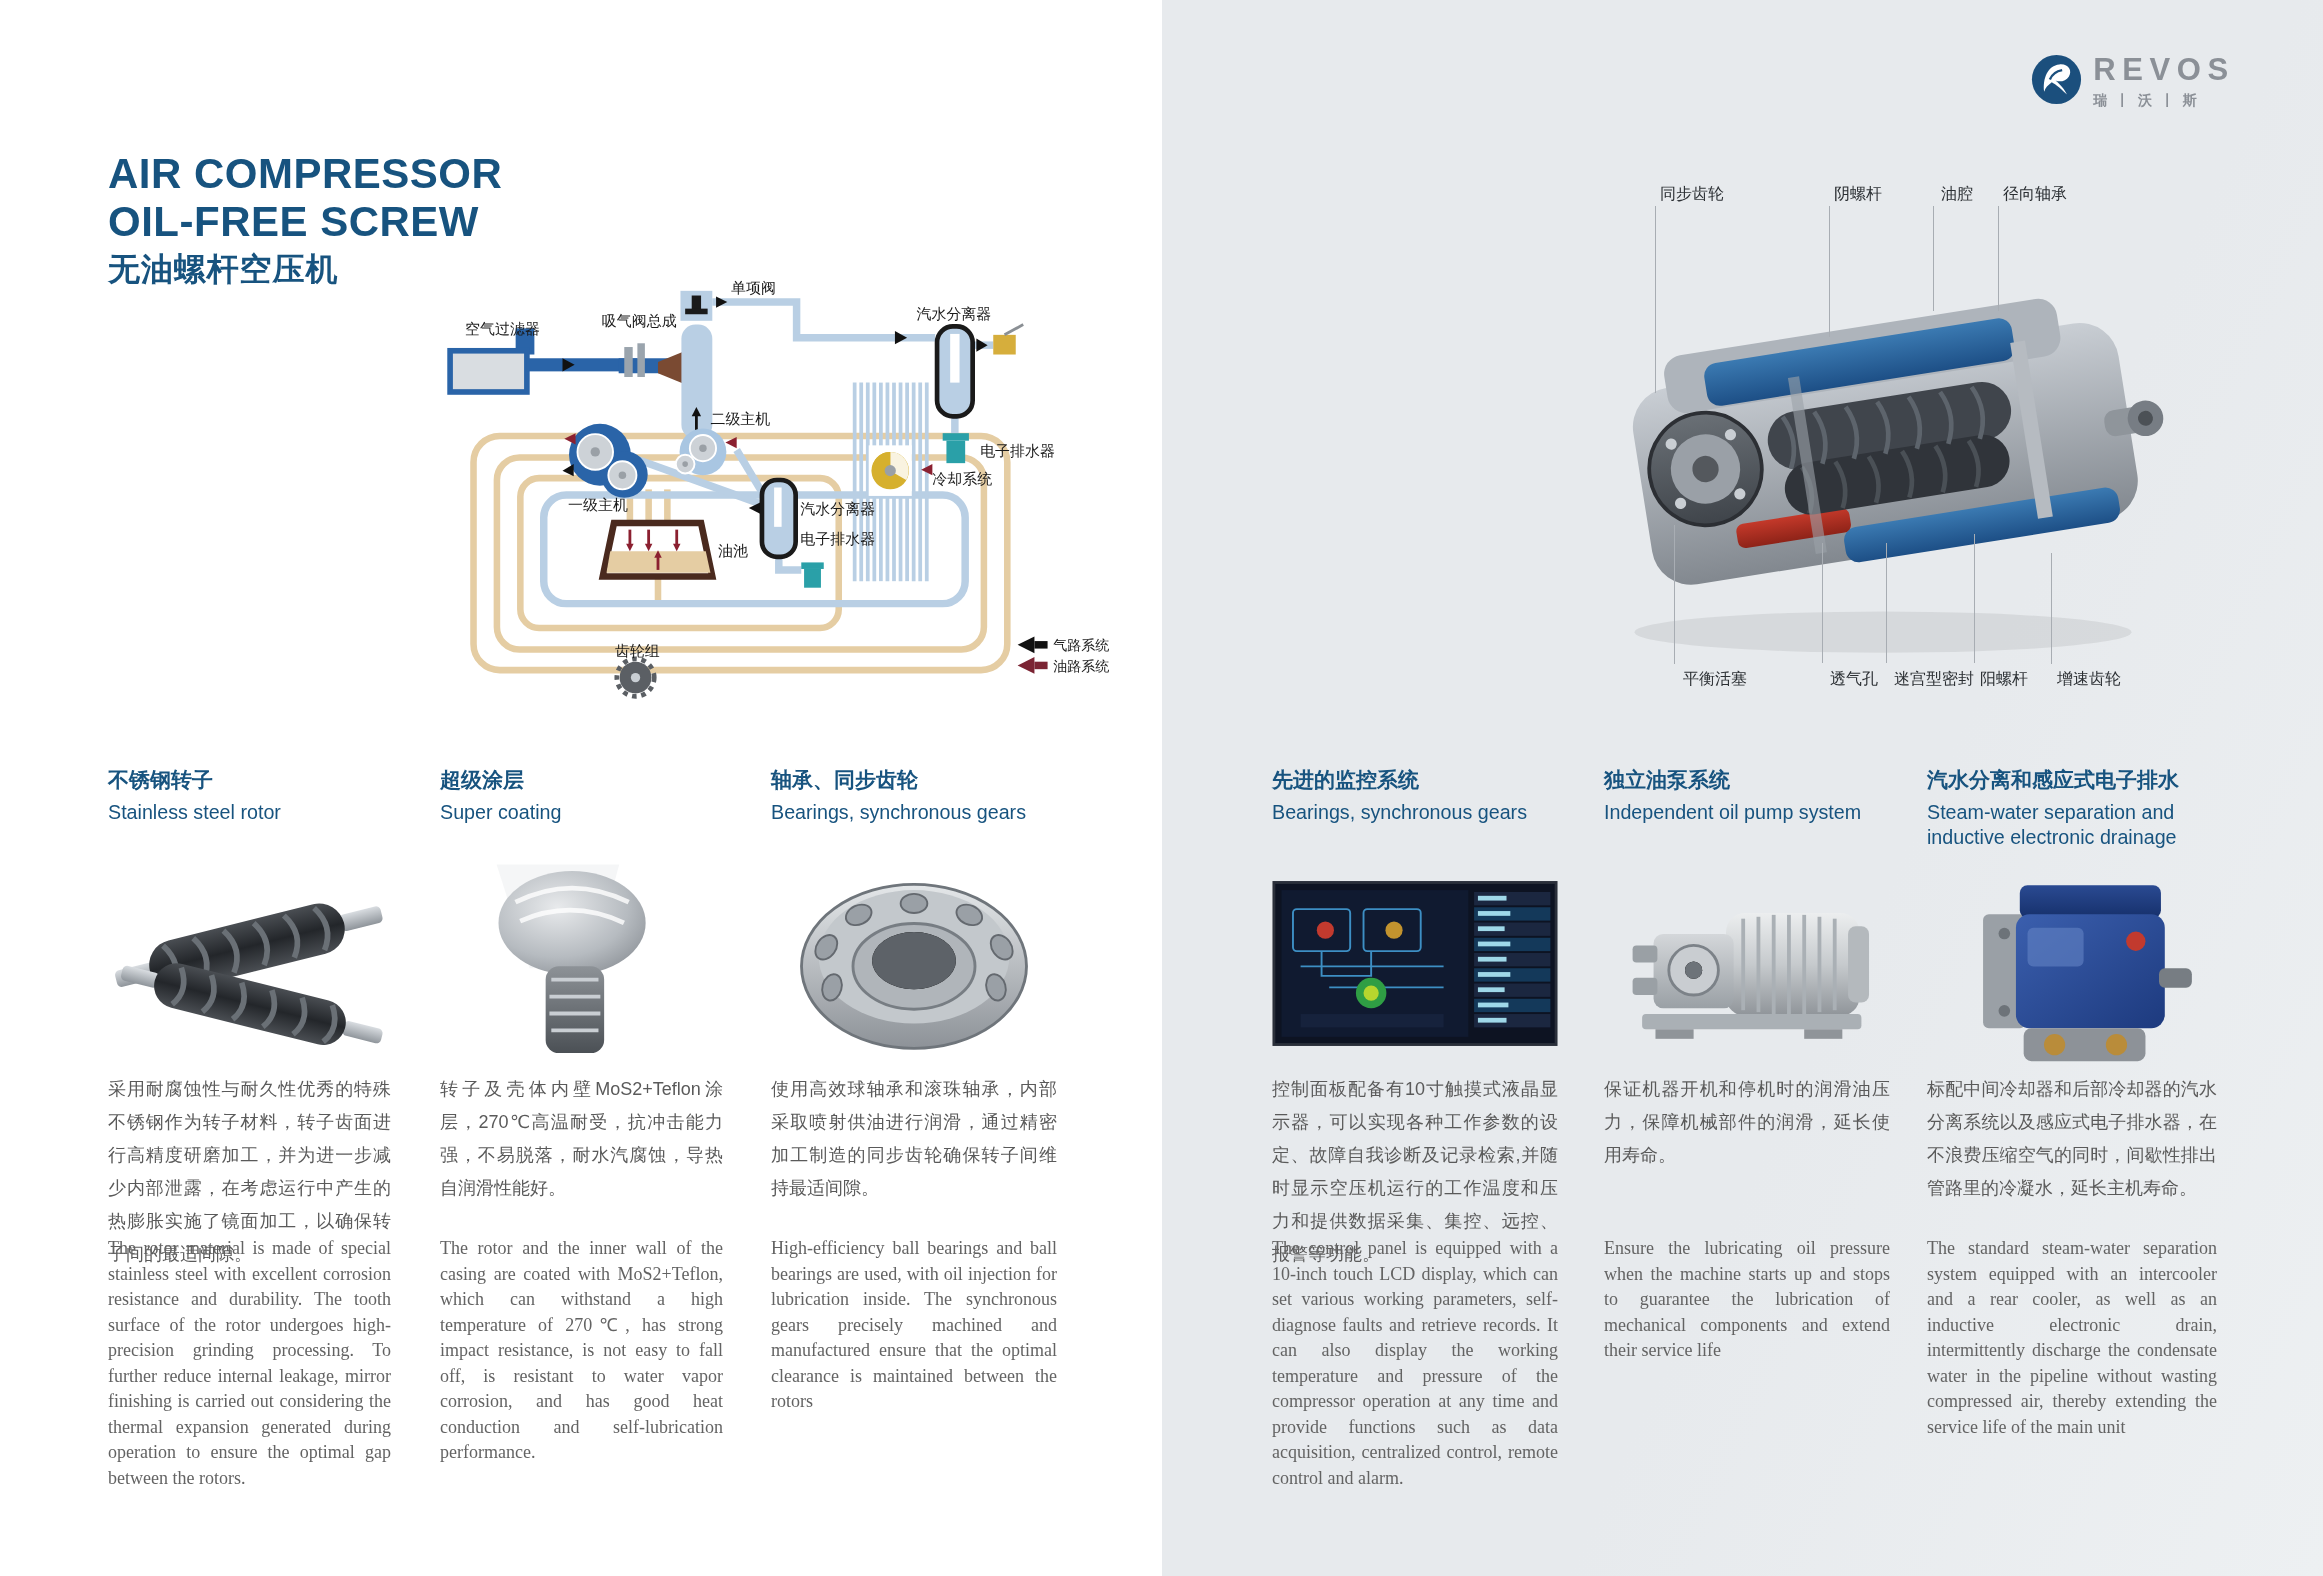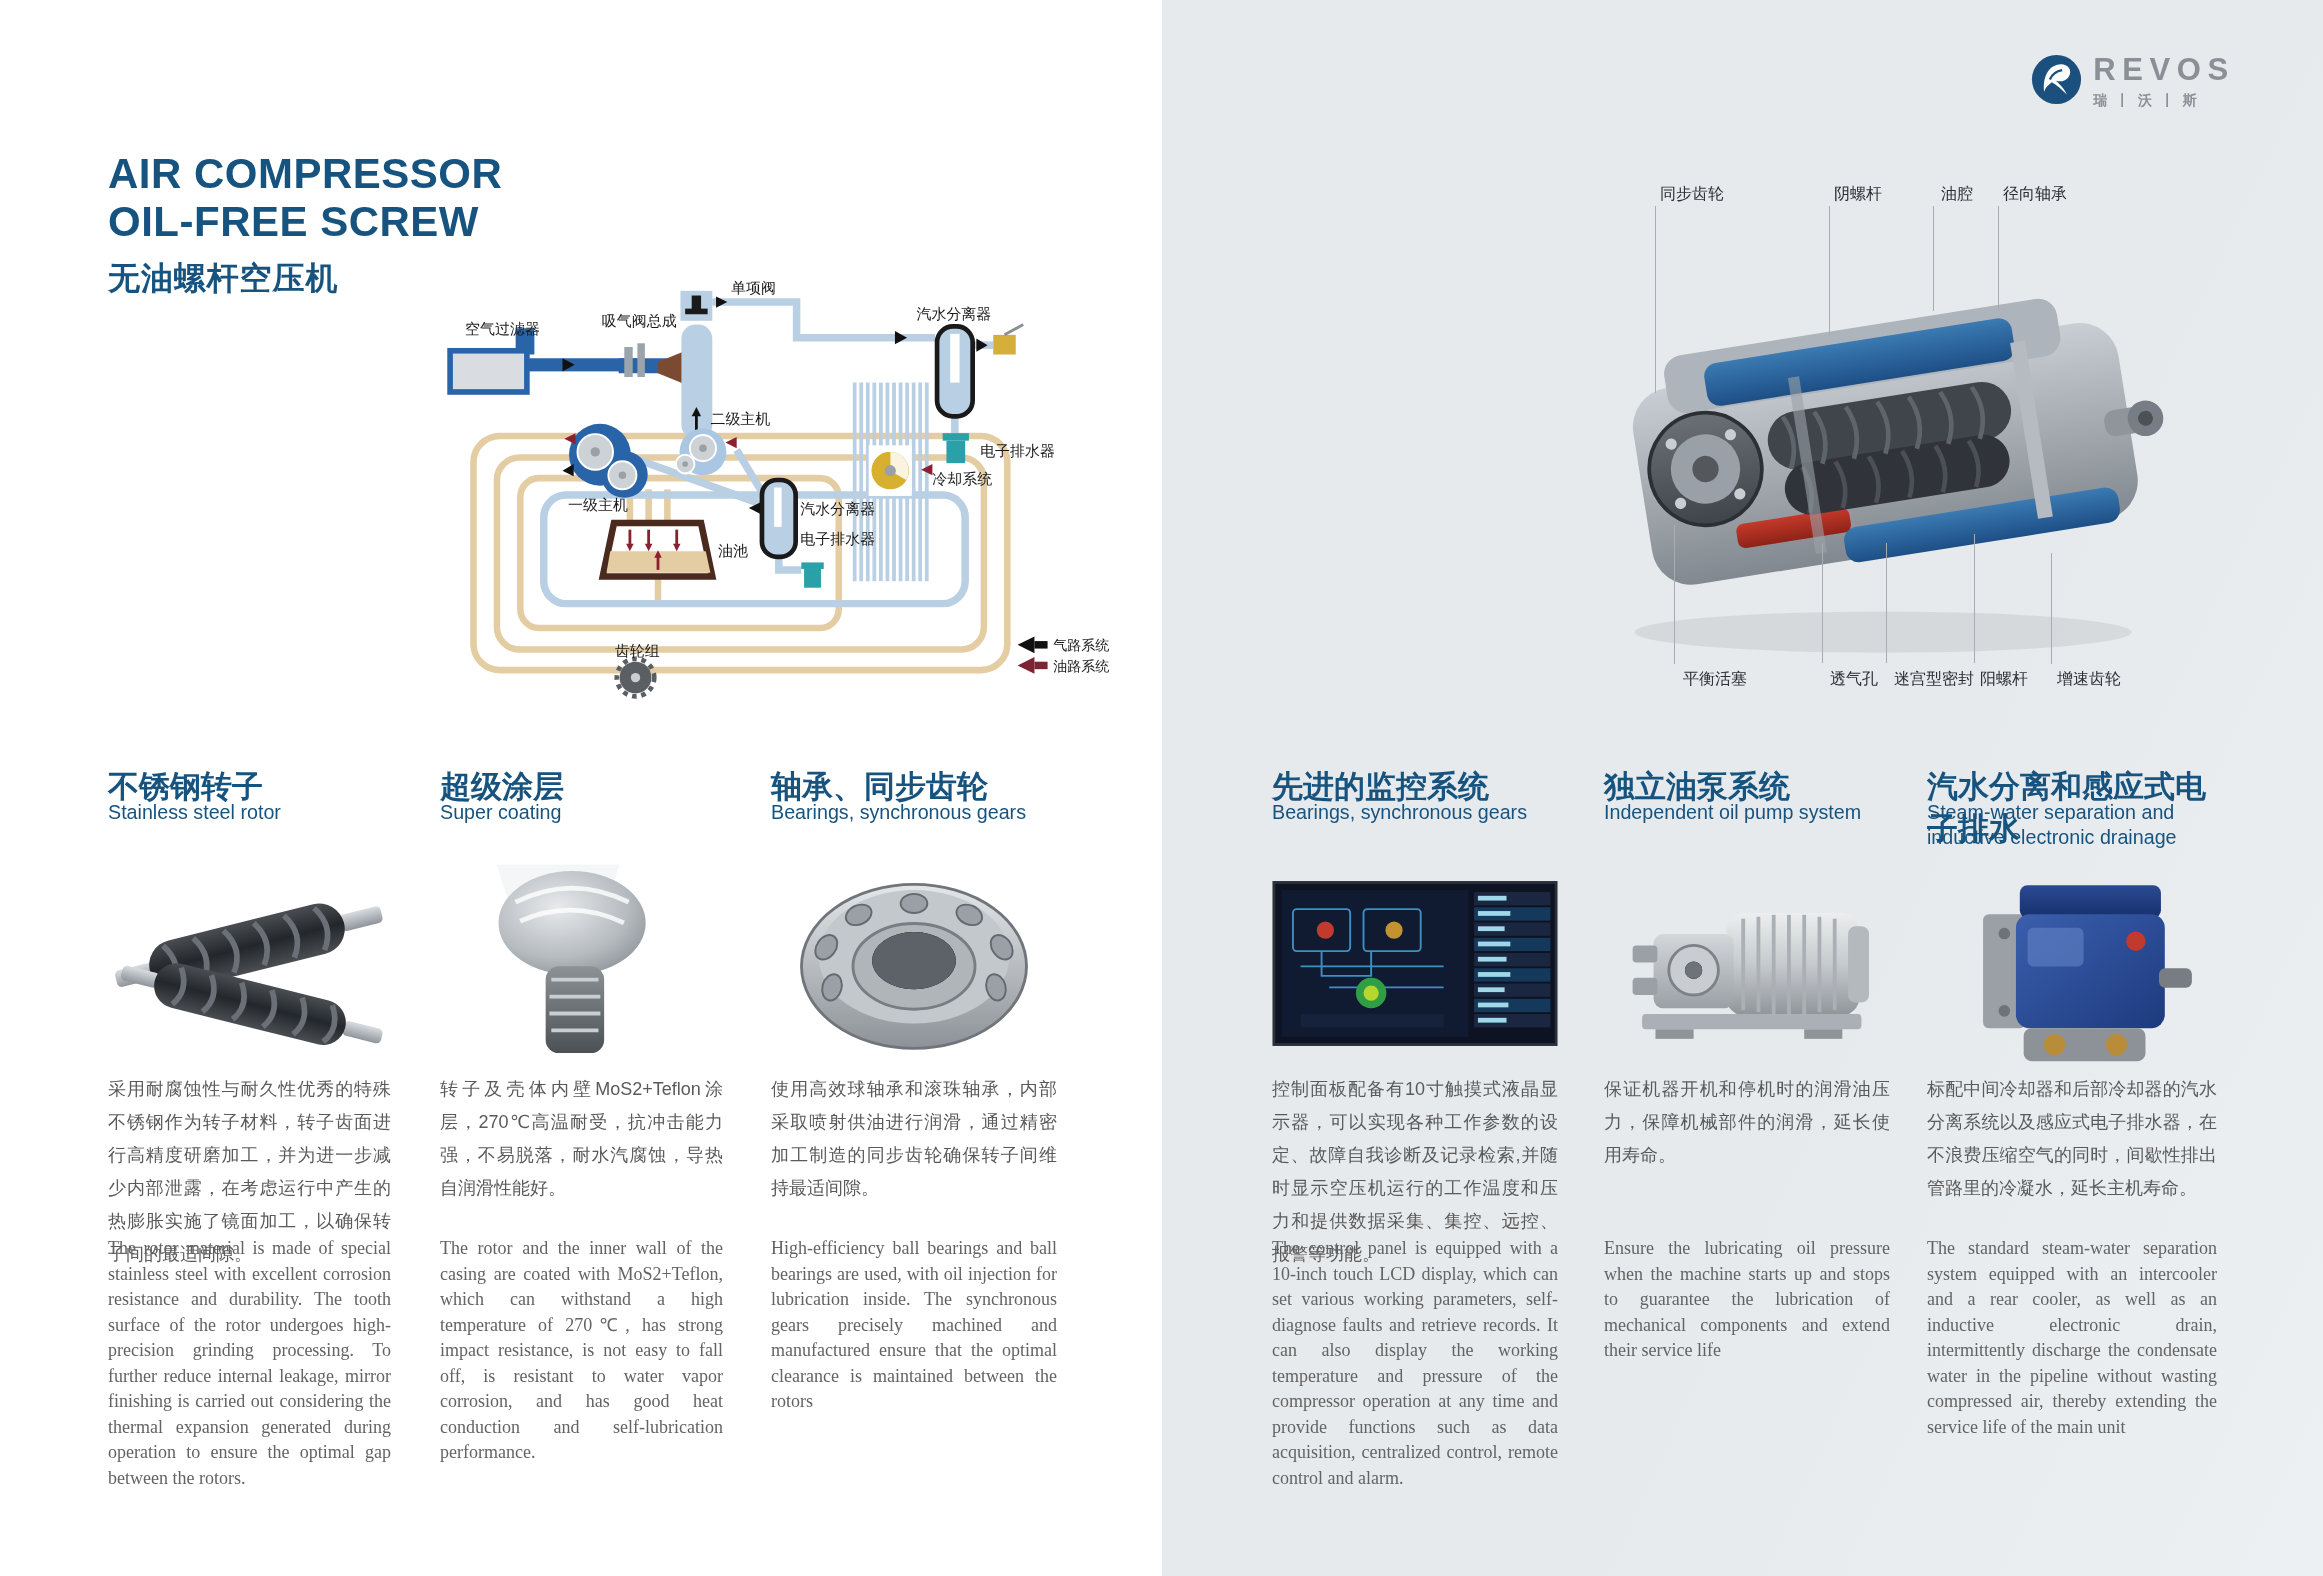--- a/index.html
+++ b/index.html
@@ -3,24 +3,24 @@
 <meta charset="utf-8">
 <style>
   html,body{margin:0;padding:0;}
   body{font-family:"Liberation Sans","DejaVu Sans",sans-serif;background:#fff;}
   .canvas{position:relative;width:2324px;height:1577px;background:#ffffff;overflow:hidden;}
   .right-bg{position:absolute;left:1162px;top:0;width:1162px;height:1577px;
     background:linear-gradient(115deg,#e7eaed 60%,#edf0f2 100%);}
   
   .title-block{position:absolute;left:108px;top:150px;color:#17537F;}
   .title-en{font-size:42px;font-weight:bold;letter-spacing:0.5px;line-height:1.15;}
-  .title-cn{font-size:32px;font-weight:bold;margin-top:10px;letter-spacing:0.9px;}
+  .title-cn{font-size:32px;font-weight:bold;margin-top:1px;letter-spacing:0.9px;}
   
   .feature{position:absolute;top:766px;height:768px;}
-  .f-title-cn{position:absolute;top:0;left:0;right:0;font-size:31px;font-weight:bold;color:#17537F;}
+  .f-title-cn{position:absolute;top:0;left:0;right:0;font-size:21px;font-weight:bold;color:#17537F;}
   .f-title-en{position:absolute;top:34px;left:0;right:0;font-size:19.7px;color:#17537F;line-height:1.25;}
   .f-img{position:absolute;top:86px;left:0;right:0;height:223px;display:flex;align-items:center;justify-content:center;}
   .f-img svg{width:100%;height:100%;}
   .f-body-cn{position:absolute;top:307px;left:0;right:0;margin:0;font-size:18px;color:#5a5a5a;line-height:1.83;text-align:justify;}
   .f-body-en{position:absolute;top:470px;left:0;right:0;margin:0;font-size:18px;color:#636363;line-height:1.42;text-align:justify;font-family:Liberation Serif, serif;}
   
   .logo{position:absolute;left:2031px;top:54px;display:flex;align-items:flex-start;}
   .logo-text{margin-left:11.2px;}
   .logo-name{font-size:31px;font-weight:bold;color:#8b9097;letter-spacing:6.6px;line-height:1;}
   .logo-cn{font-size:14px;color:#8b9097;letter-spacing:8.4px;margin-top:6.6px;font-weight:bold;}

